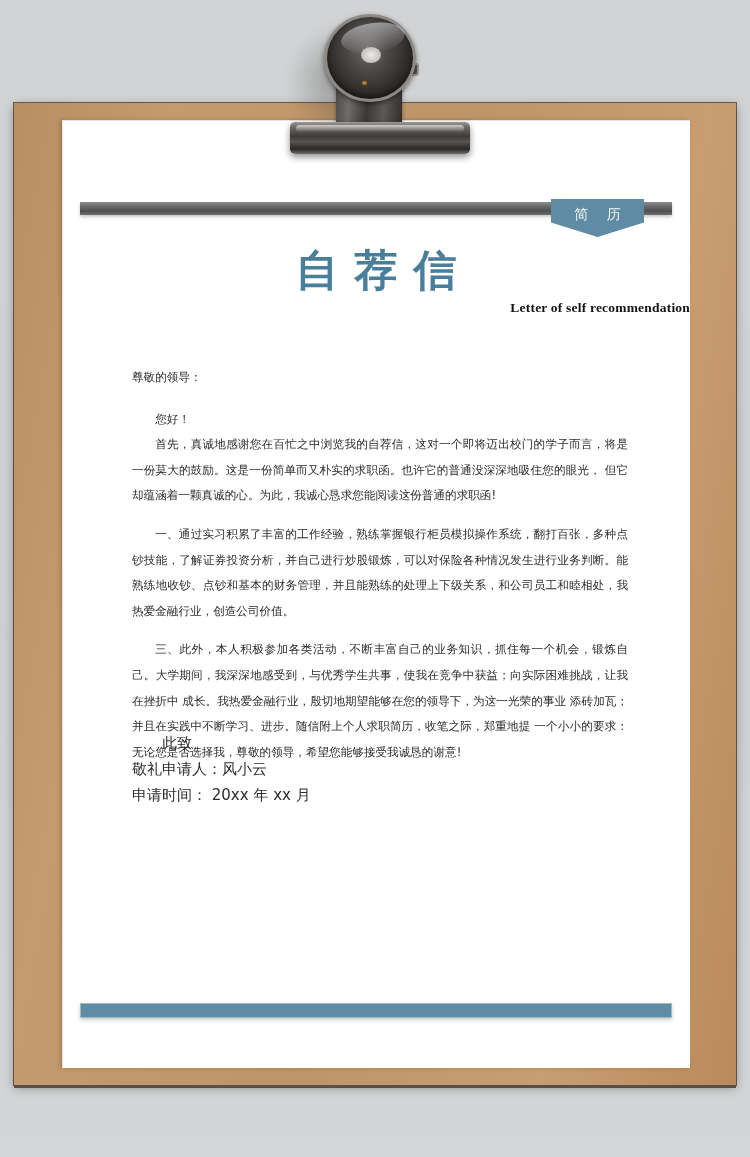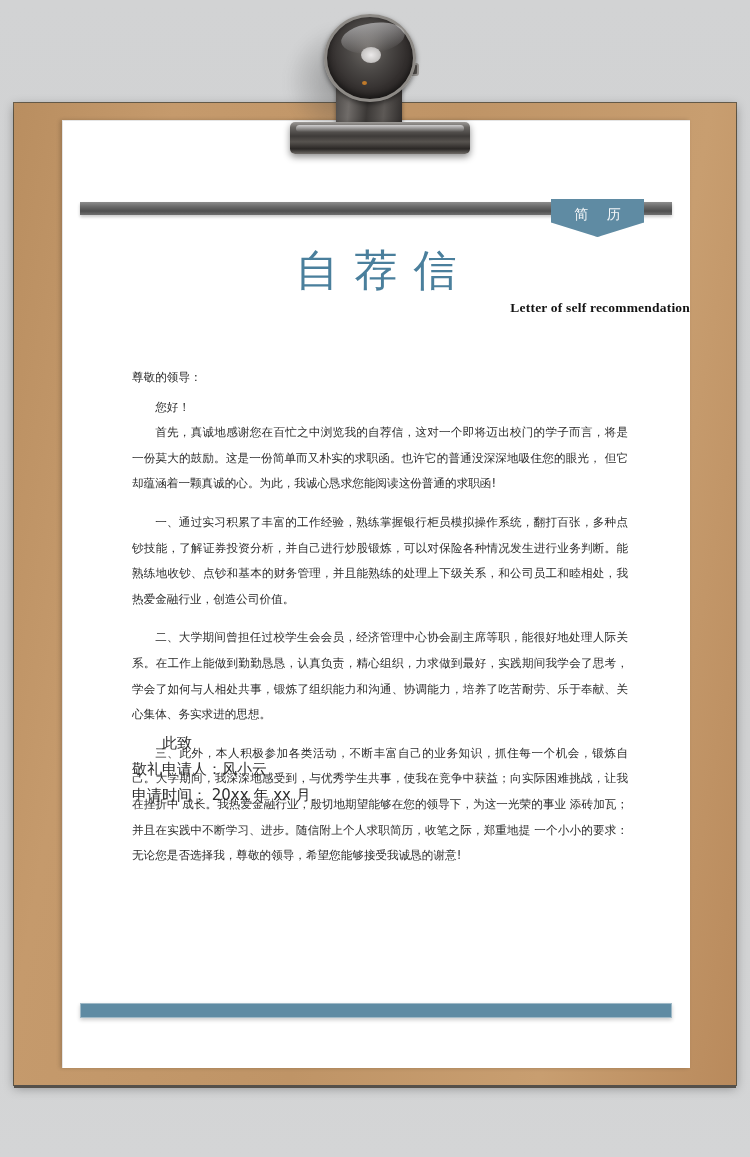--- a/index.html
+++ b/index.html
@@ -86,40 +86,40 @@
     display:flex; align-items:flex-start; justify-content:center;
   }
   .badge span{
     color:#f2f6f8; font-size:14px; letter-spacing:7px; padding-left:7px;
     line-height:1; margin-top:8px; font-family:"DejaVu Sans",sans-serif;
   }
 
   
   .title-cn{
     position:absolute; left:0; right:0; top:122px; text-align:center;
-    color:#4a7f9c; font-size:43px; letter-spacing:16px; font-weight:normal;
+    color:#4a7f9c; font-size:43px; letter-spacing:16px; font-weight:bold;
     font-family:"DejaVu Serif",serif; text-indent:16px;
     text-shadow:0 1px 0 rgba(255,255,255,.6);
   }
   .title-en{
     position:absolute; left:0; right:0; top:180px; text-align:right;
     color:#131313; font-size:13.5px; font-weight:bold;
     font-family:"Liberation Serif","DejaVu Serif",serif; letter-spacing:.2px;
   }
 
   
   .body-area{ position:absolute; left:70px; top:245px; width:496px; }
   .para{
     color:#2d2d2d; font-size:11.6px; line-height:25.6px;
     text-align:justify; text-justify:inter-ideograph;
     font-family:"DejaVu Sans",sans-serif; margin-bottom:13px;
   }
   .para.indent{ text-indent:2em; }
   .para.tight{ margin-bottom:8px; }
-  .greet{ margin-bottom:4px; }
+  .greet{ margin-bottom:16px; }
   .hello{ text-indent:2em; margin-bottom:0; }
 
   .sign-block{ position:absolute; left:70px; top:610px; width:496px; }
   .sign-line{ font-size:15px; color:#2d2d2d; line-height:26px;
     font-family:"DejaVu Sans",sans-serif; }
   .sign-cizhi{ text-indent:2em; }
   .sign-row{ display:flex; justify-content:flex-start; align-items:baseline; }
   .sign-right{ width:225px; }
   .sign-right2{ width:225px; }
 
@@ -143,21 +143,20 @@
     </div>
 
     <div class="title-cn">自荐信</div>
     <div class="title-en">Letter of self recommendation</div>
 
     <div class="body-area">
       <div class="para greet">尊敬的领导：</div>
       <div class="para hello">您好！</div>
       <div class="para indent">首先，真诚地感谢您在百忙之中浏览我的自荐信，这对一个即将迈出校门的学子而言，将是一份莫大的鼓励。这是一份简单而又朴实的求职函。也许它的普通没深深地吸住您的眼光， 但它却蕴涵着一颗真诚的心。为此，我诚心恳求您能阅读这份普通的求职函!</div>
       <div class="para indent">一、通过实习积累了丰富的工作经验，熟练掌握银行柜员模拟操作系统，翻打百张，多种点钞技能，了解证券投资分析，并自己进行炒股锻炼，可以对保险各种情况发生进行业务判断。能熟练地收钞、点钞和基本的财务管理，并且能熟练的处理上下级关系，和公司员工和睦相处，我热爱金融行业，创造公司价值。</div>
-      <div class="para indent">二、大学期间曾担任过校学生会会员，经济管理中心协会副主席等职，能很好地处理人际关系。在工作上能做到勤勤恳恳，认真负责，精心组织，力求做到最好，实践期间我学会了思考，学会了如何与人相处共事，锻炼了组织能力和沟通、协调能力，培养了吃苦耐劳、乐于奉献、关心集体、务实求进的思想。</div>
       <div class="para indent tight">三、此外，本人积极参加各类活动，不断丰富自己的业务知识，抓住每一个机会，锻炼自己。大学期间，我深深地感受到，与优秀学生共事，使我在竞争中获益；向实际困难挑战，让我在挫折中 成长。我热爱金融行业，殷切地期望能够在您的领导下，为这一光荣的事业 添砖加瓦；并且在实践中不断学习、进步。随信附上个人求职简历，收笔之际，郑重地提 一个小小的要求：无论您是否选择我，尊敬的领导，希望您能够接受我诚恳的谢意!</div>
     </div>
 
     <div class="sign-block">
       <div class="sign-line sign-cizhi">此致</div>
       <div class="sign-row">
         <div class="sign-line">敬礼</div>
         <div class="sign-line sign-right">申请人：风小云</div>
       </div>
       <div class="sign-row">

